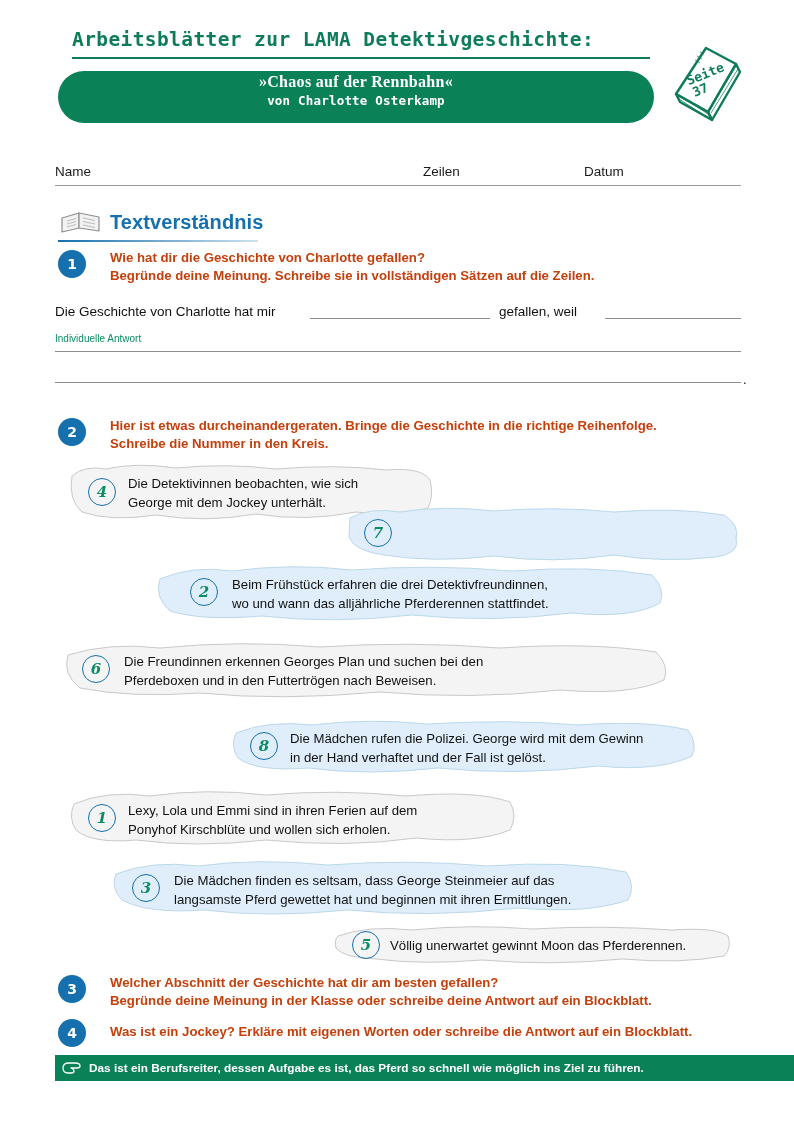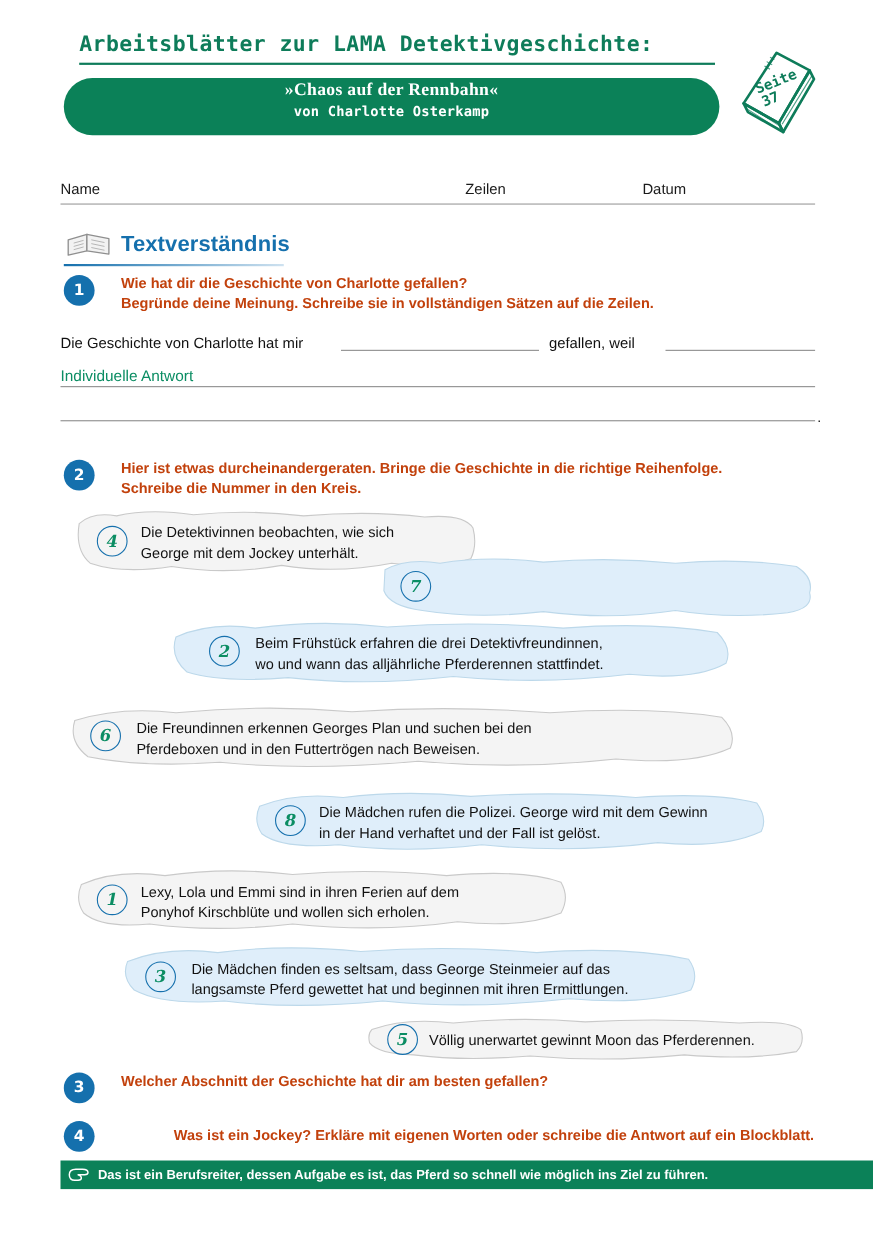--- a/index.html
+++ b/index.html
@@ -70,21 +70,21 @@
   .q-text {
     position:absolute; left:52px; top:0; font-size:13.2px; line-height:1.42;
     color:#c2410c; font-weight:bold; white-space:nowrap;
   }
 
   
   .ans-zone { position:absolute; left:55px; top:300px; width:686px; height:90px; }
   .ans-txt { position:absolute; font-size:13.5px; color:#111; font-weight:500; white-space:nowrap; }
   .ans-line { position:absolute; height:1px; background:#8d8d8d; }
   .ans-green {
-    position:absolute; font-size:14px; color:#0B8D63; font-weight:500; white-space:nowrap;
+    position:absolute; font-size:10px; color:#0B8D63; font-weight:500; white-space:nowrap;
   }
   .dot-end { position:absolute; font-size:13px; color:#111; }
 
   
   .strip { position:absolute; }
   .strip .paper { position:absolute; inset:0; }
   .strip .paper svg { width:100%; height:100%; display:block; }
   .circ {
     position:absolute; width:28px; height:28px; border-radius:50%;
     border:1.6px solid #1570AD; background:transparent;
@@ -284,25 +284,26 @@
                  Q350,40 290,35 Q220,42 150,36 Q90,41 44,35 Q12,34 4,24 Q2,16 6,12 Z" fill="#f4f4f4" stroke="#c9c9c9" stroke-width="1"></path>
       </svg>
     </span>
     <span class="circ" style="left:20px; top:7px;">5</span>
     <span class="strip-text" style="left:58px; top:12px;">Völlig unerwartet gewinnt Moon das Pferderennen.</span>
   </div>
 
   <div class="q" style="left:58px; top:975px; width:680px; height:42px;">
     <span class="q-badge">3</span>
     <span class="q-text" style="top:-1px;">Welcher Abschnitt der Geschichte hat dir am besten gefallen?</span>
+    <span class="q-text" style="top:17px;">Begründe deine Meinung in der Klasse oder schreibe deine Antwort auf ein Blockblatt.</span>
   </div>
 
   <div class="q" style="left:58px; top:1019px; width:690px; height:28px;">
     <span class="q-badge">4</span>
-    <span class="q-text" style="top:4px;margin-left:48px;">Was ist ein Jockey? Erkläre mit eigenen Worten oder schreibe die Antwort auf ein Blockblatt.</span>
+    <span class="q-text" style="top:4px;">Was ist ein Jockey? Erkläre mit eigenen Worten oder schreibe die Antwort auf ein Blockblatt.</span>
   </div>
 
   <div class="sol-bar">
     <span class="sol-icon">
       <svg width="22" height="16" viewBox="0 0 22 16">
         <path d="M2 8 Q2 3 8 3 L14 3 Q19 3 19 6 Q19 8 16 8 L10 8 Q13 9 13 11
                  Q13 13 10 13 L7 13 Q2 13 2 8 Z" fill="none" stroke="#ffffff" stroke-width="1.3" stroke-linejoin="round"></path>
       </svg>
     </span>
     <span class="sol-text">Das ist ein Berufsreiter, dessen Aufgabe es ist, das Pferd so schnell wie möglich ins Ziel zu führen.</span>

